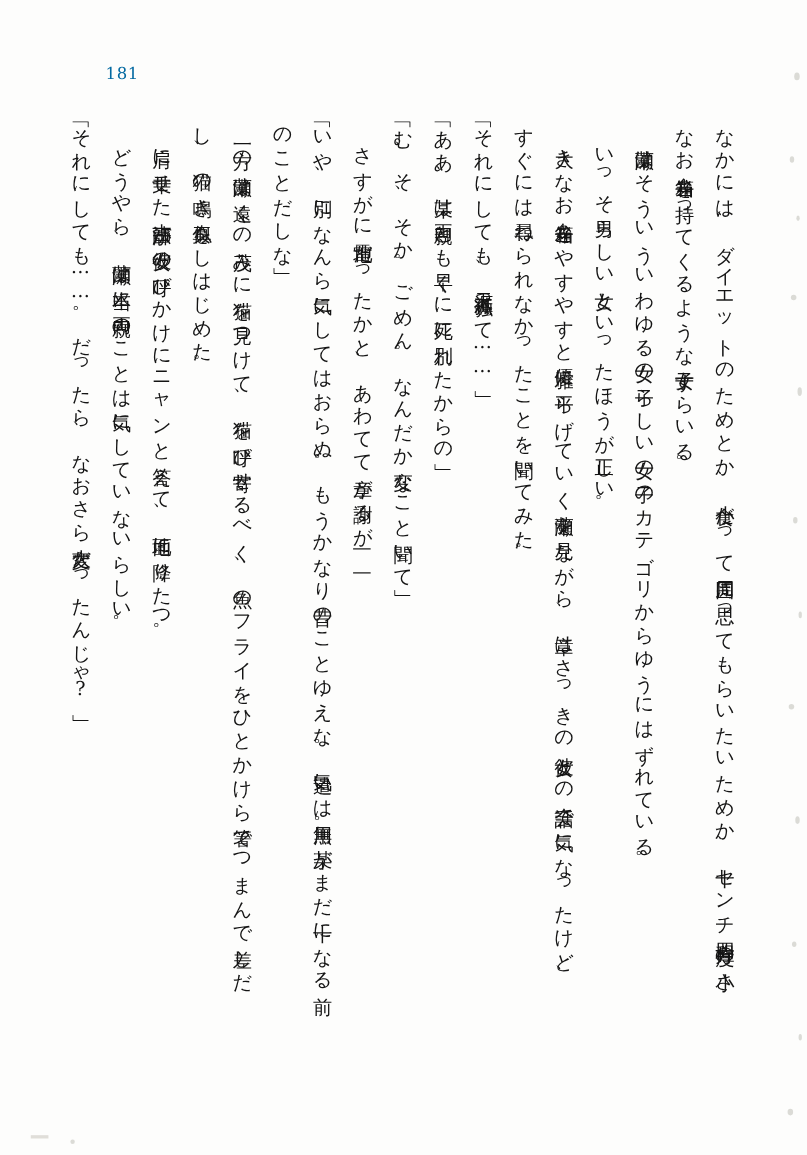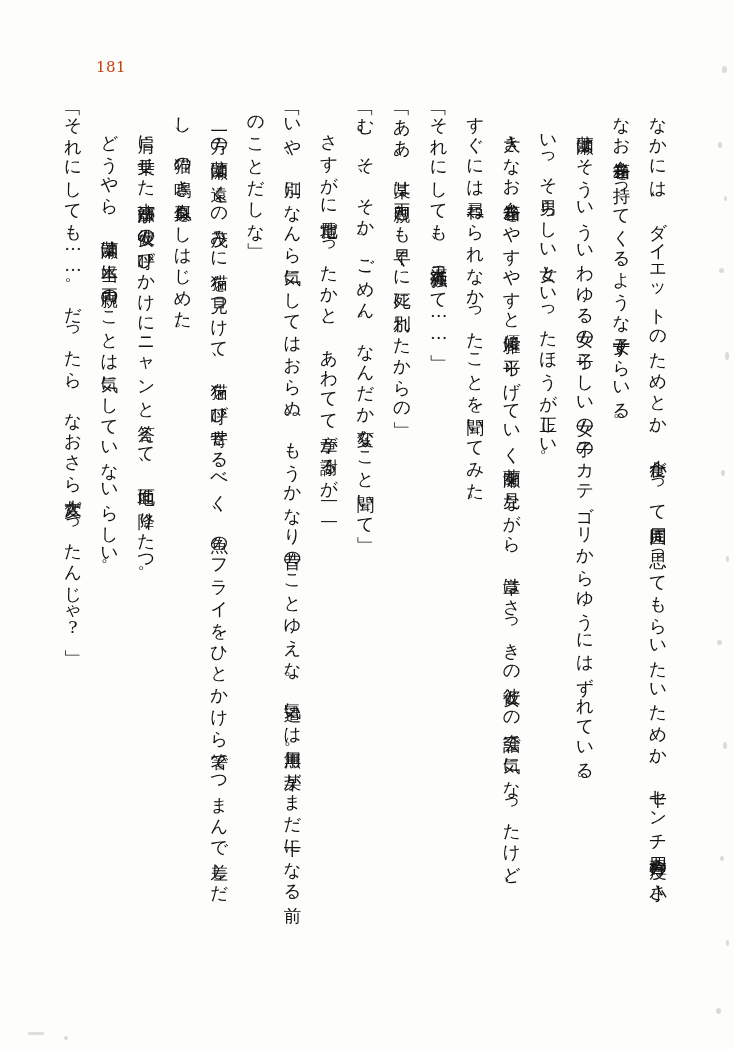--- a/index.html
+++ b/index.html
@@ -25,21 +25,21 @@
     background: #fdfdfc;
   }
 
   
   #page-number {
     position: absolute;
     left: 96px;
     top: 58px;
     font-size: 15px;
     font-family: "DejaVu Serif", "Liberation Serif", serif;
-    color: #c2410c;
+    color: #0369a1;
     letter-spacing: 0.5px;
   }
 
   
   #text-block {
     position: absolute;
     right: 58px;
     top: 104px;
     height: 790px;
     width: 600px;

